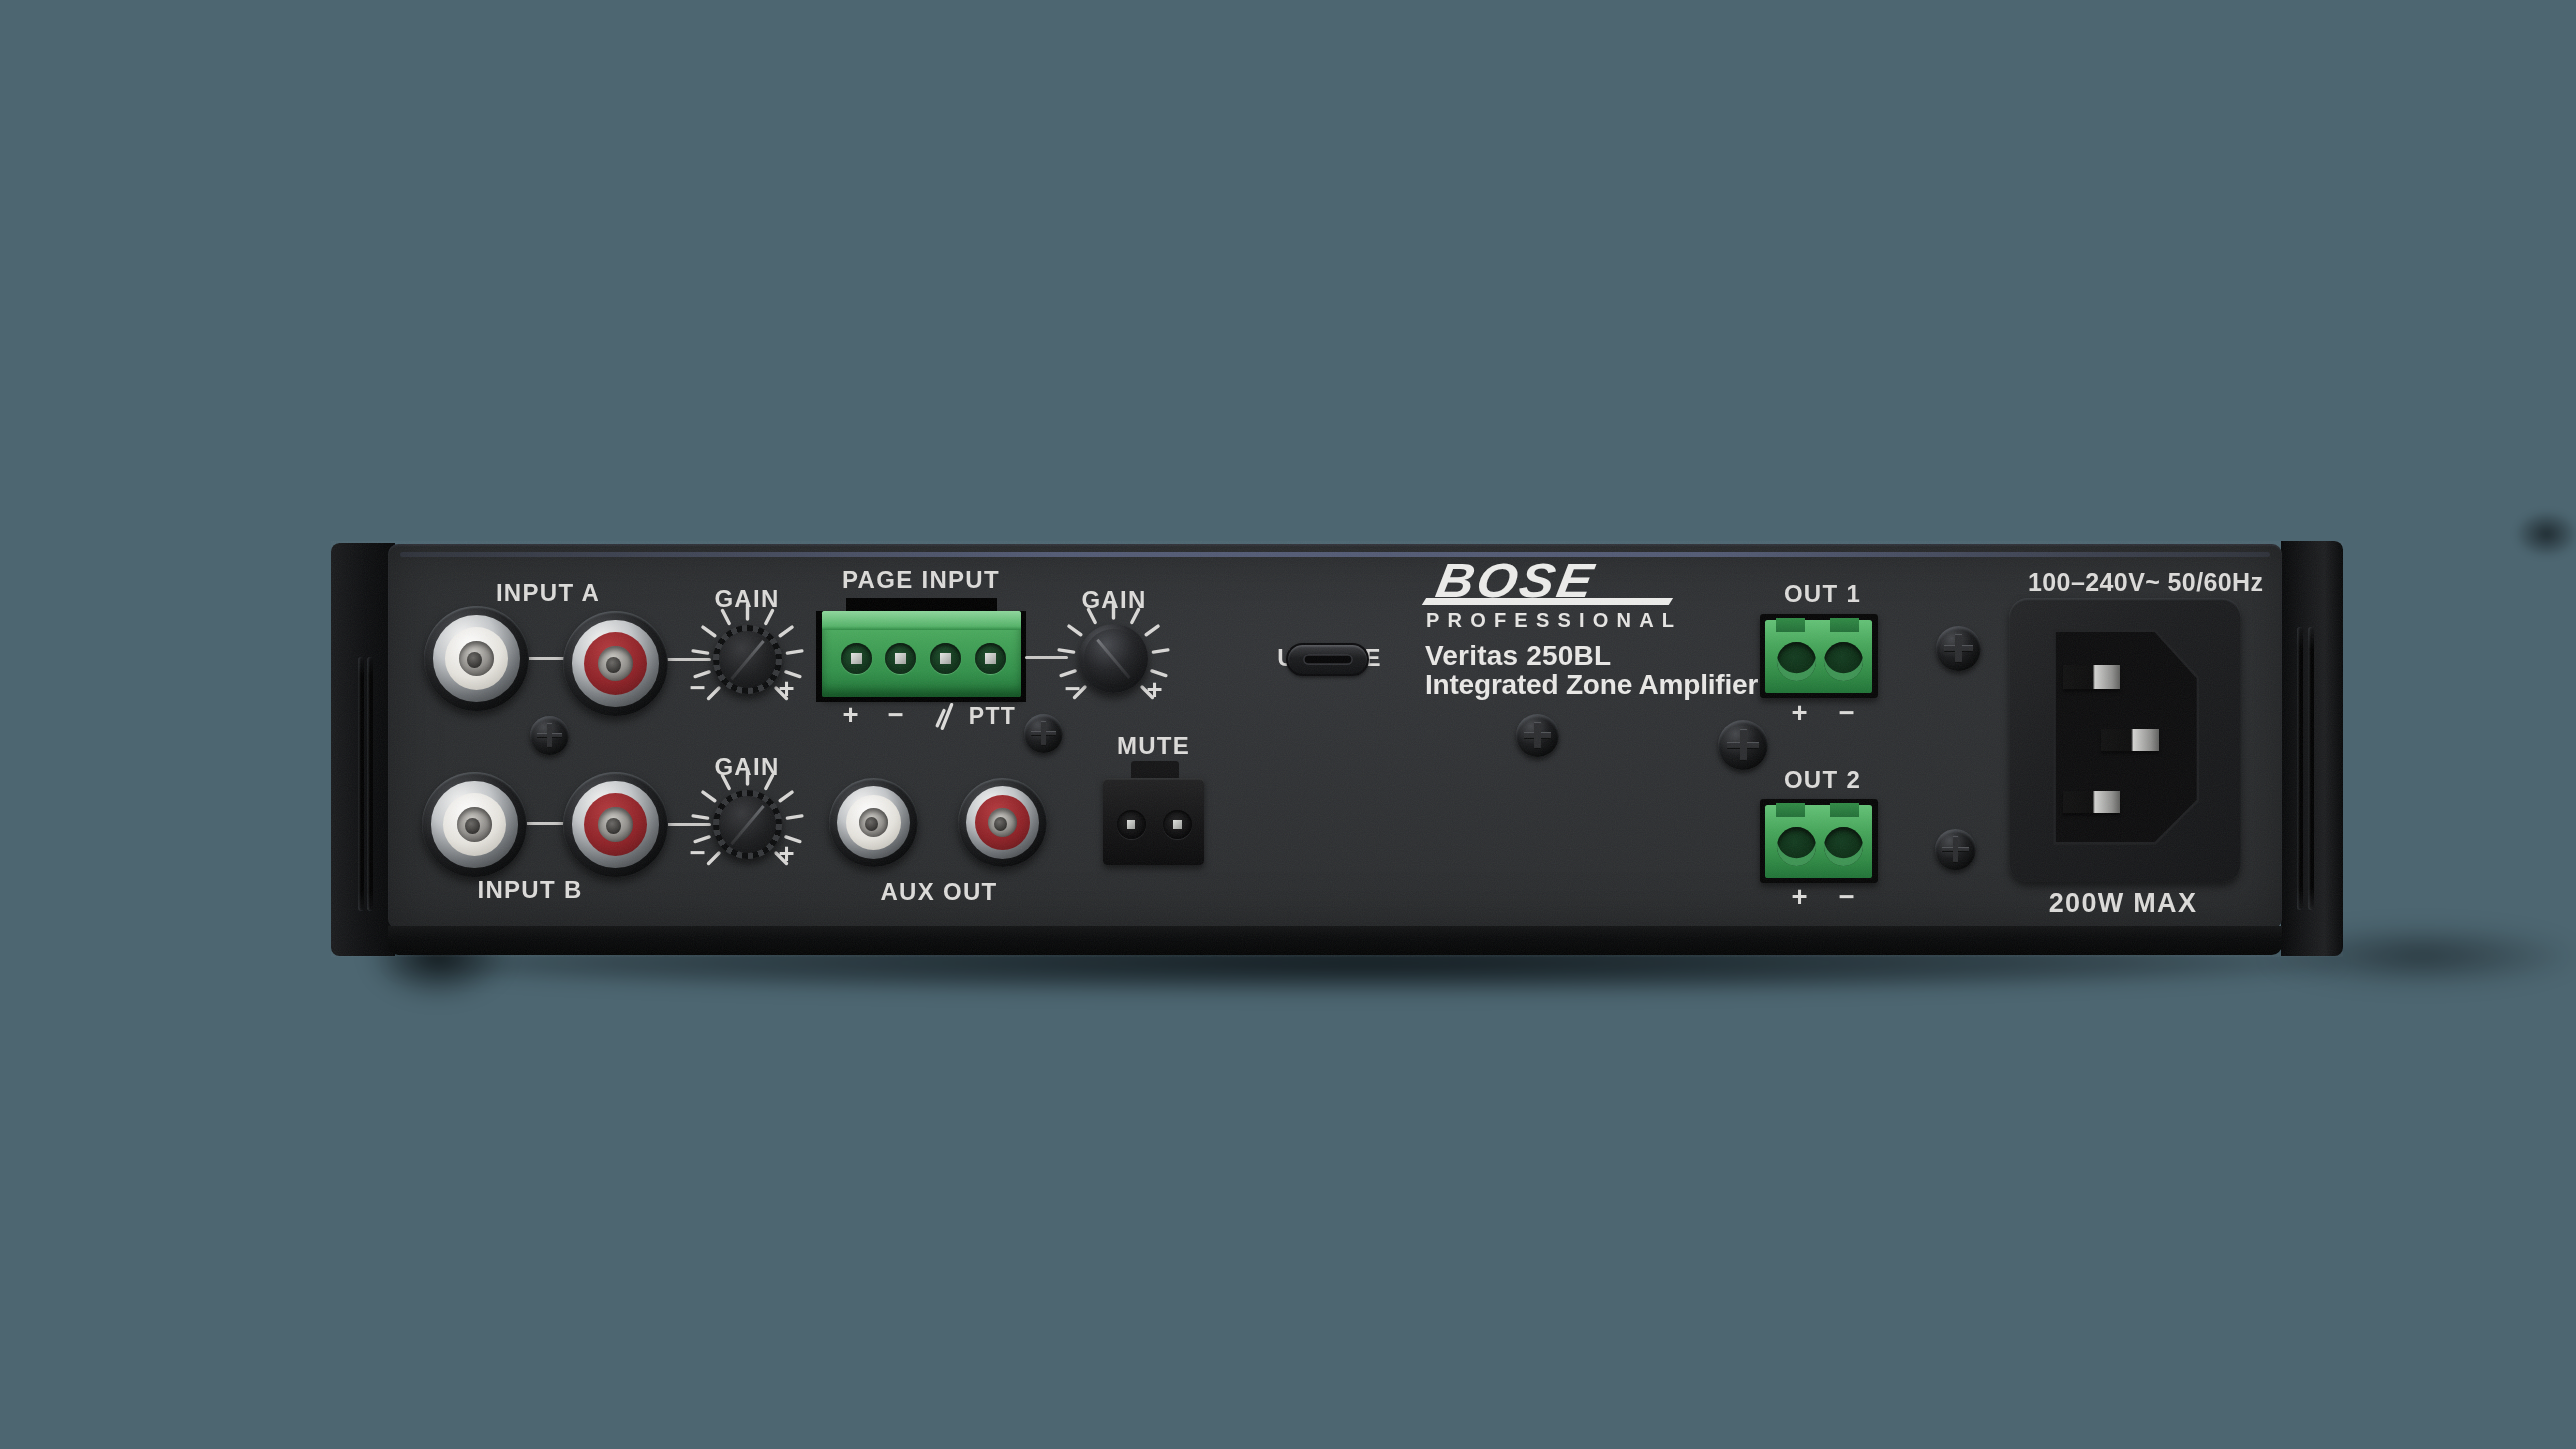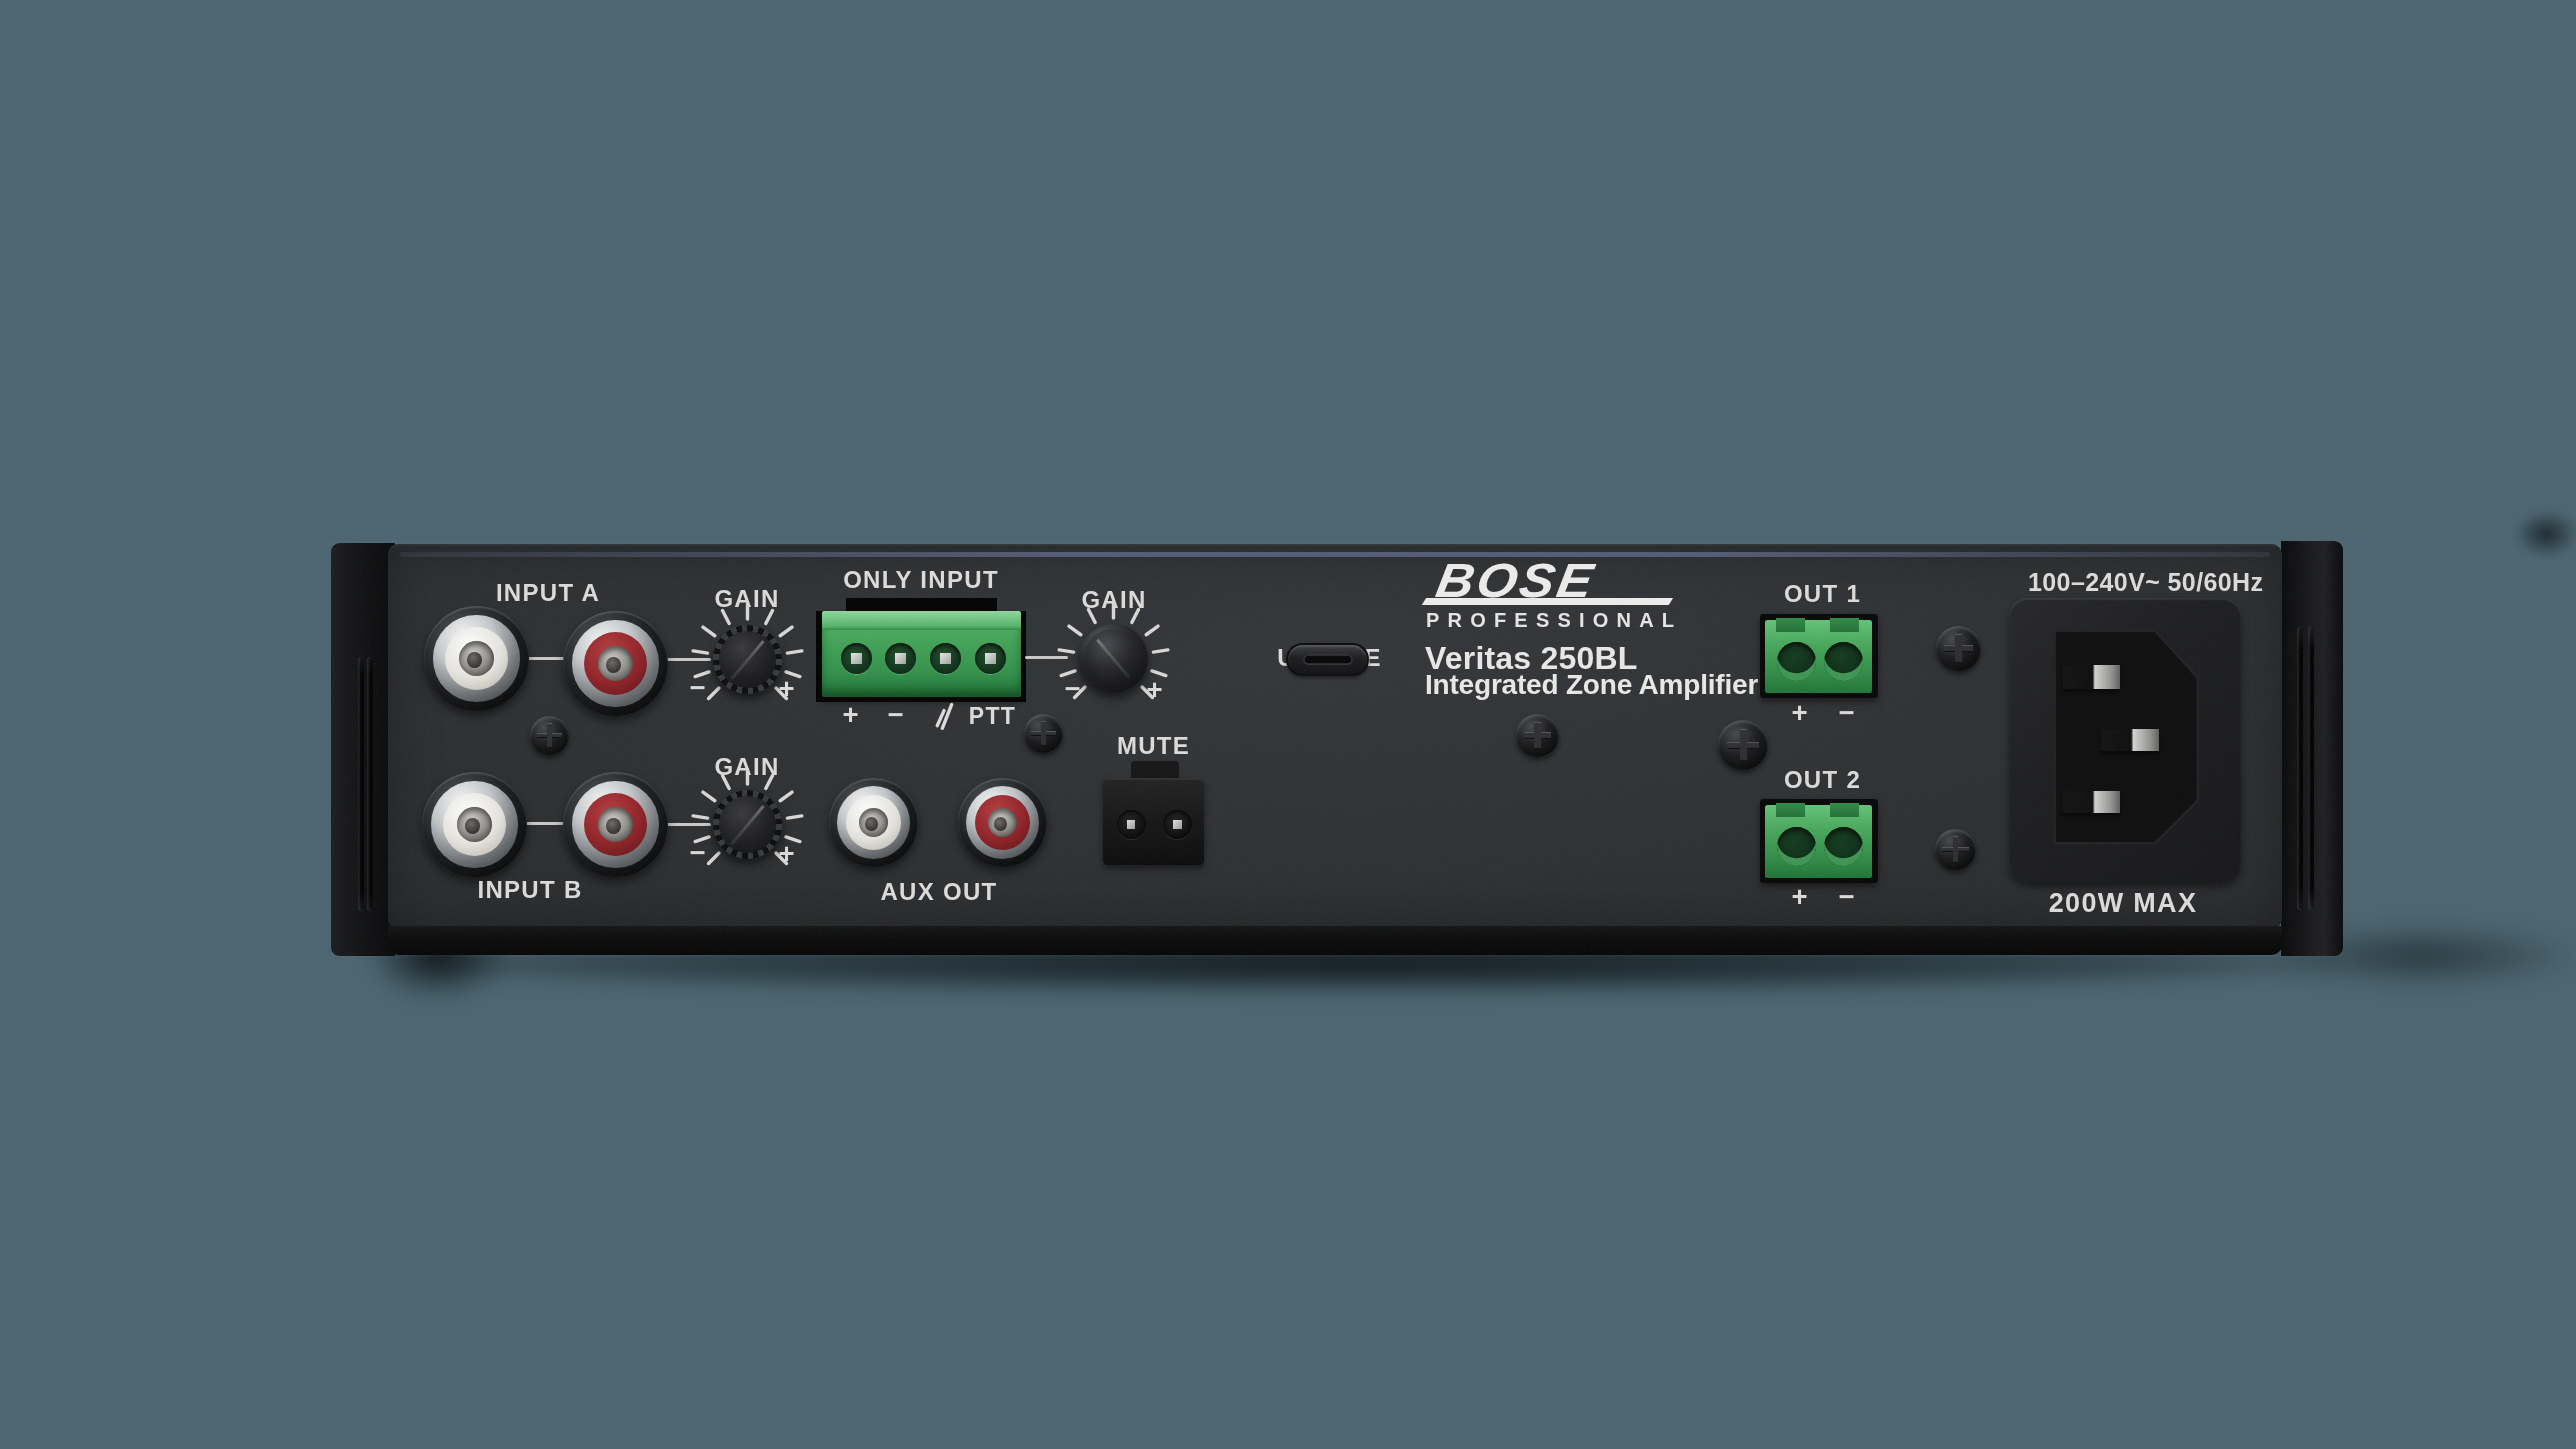--- a/index.html
+++ b/index.html
@@ -41,21 +41,21 @@
   .sign{position:absolute;color:#dcdbd9;font-weight:700;font-size:27.5px;width:31px;text-align:center;}
   .power-lbl{font-size:25px;letter-spacing:0.4px;margin-left:20px;}
 
   
   .bose{position:absolute;left:1432px;top:553px;color:#ececea;font-weight:900;font-style:italic;
     font-size:48px;letter-spacing:2.6px;transform:skewX(-10deg) scaleX(1.08);transform-origin:left bottom;}
   .bose-underline{position:absolute;left:1424px;top:598px;width:247px;height:6.9px;background:#ececea;
     transform:skewX(-32deg);}
   .prof{position:absolute;left:1426px;top:609px;color:#e6e5e3;font-weight:700;font-size:20px;
     letter-spacing:8.2px;white-space:nowrap;}
-  .model{position:absolute;left:1425px;top:640px;color:#e9e8e6;font-weight:700;font-size:32px;
+  .model{position:absolute;left:1425px;top:640px;color:#e9e8e6;font-weight:700;font-size:28px;
     letter-spacing:0.2px;white-space:nowrap;}
   .modeldesc{position:absolute;left:1425px;top:669px;color:#e9e8e6;font-weight:700;font-size:28px;
     letter-spacing:-0.2px;white-space:nowrap;}
 
   
   .rca{position:absolute;width:105px;height:105px;border-radius:50%;
     background:radial-gradient(circle at 35% 28%,#4c4e52 0%,#1b1c1e 48%,#08090a 78%);
     box-shadow:0 5.2px 8.6px rgba(0,0,0,.55), inset 0 1.7px 1.7px rgba(180,190,200,.25);}
   .rca i{position:absolute;border-radius:50%;display:block;}
   .rca .chrome{inset:9.4px;background:radial-gradient(circle at 35% 25%,#f7f7f6 0%,#c3c6c9 35%,#6a6e72 68%,#2e3032 95%);}
@@ -199,21 +199,21 @@
         <line x1="44.7" y1="14.5" x2="60.9" y2="19.8" stroke="#d8d7d5" stroke-width="4" stroke-linecap="round"></line>
         <line x1="33.2" y1="33.2" x2="45.3" y2="45.3" stroke="#d8d7d5" stroke-width="4" stroke-linecap="round"></line>
       </svg></div>
   <div class="knob knurl" style="left:713px;top:625px;">
       <i class="cap"></i>
       <i class="ind"></i>
     </div>
   <div class="sign" style="left:682px;top:672px;">−</div>
   <div class="sign" style="left:771px;top:673px;">+</div>
 
-  <div class="lbl" style="left:818px;top:566px;width:206px;">ONLY INPUT</div>
+  <div class="lbl" style="left:818px;top:566px;width:206px;">PAGE INPUT</div>
   <div class="phx-recess" style="left:846px;top:598px;width:151px;height:24px;"></div>
   <div class="phx-recess" style="left:816px;top:611px;width:210px;height:91px;"></div>
   <div class="phx" style="left:822px;top:611px;width:199px;height:86px;">
     <div class="clamp"></div>
   </div>
   <div class="phx-hole" style="left:841px;top:643px;"></div>
   <div class="phx-hole" style="left:885px;top:643px;"></div>
   <div class="phx-hole" style="left:930px;top:643px;"></div>
   <div class="phx-hole" style="left:975px;top:643px;"></div>
   <div class="sign" style="left:835px;top:699px;">+</div>

